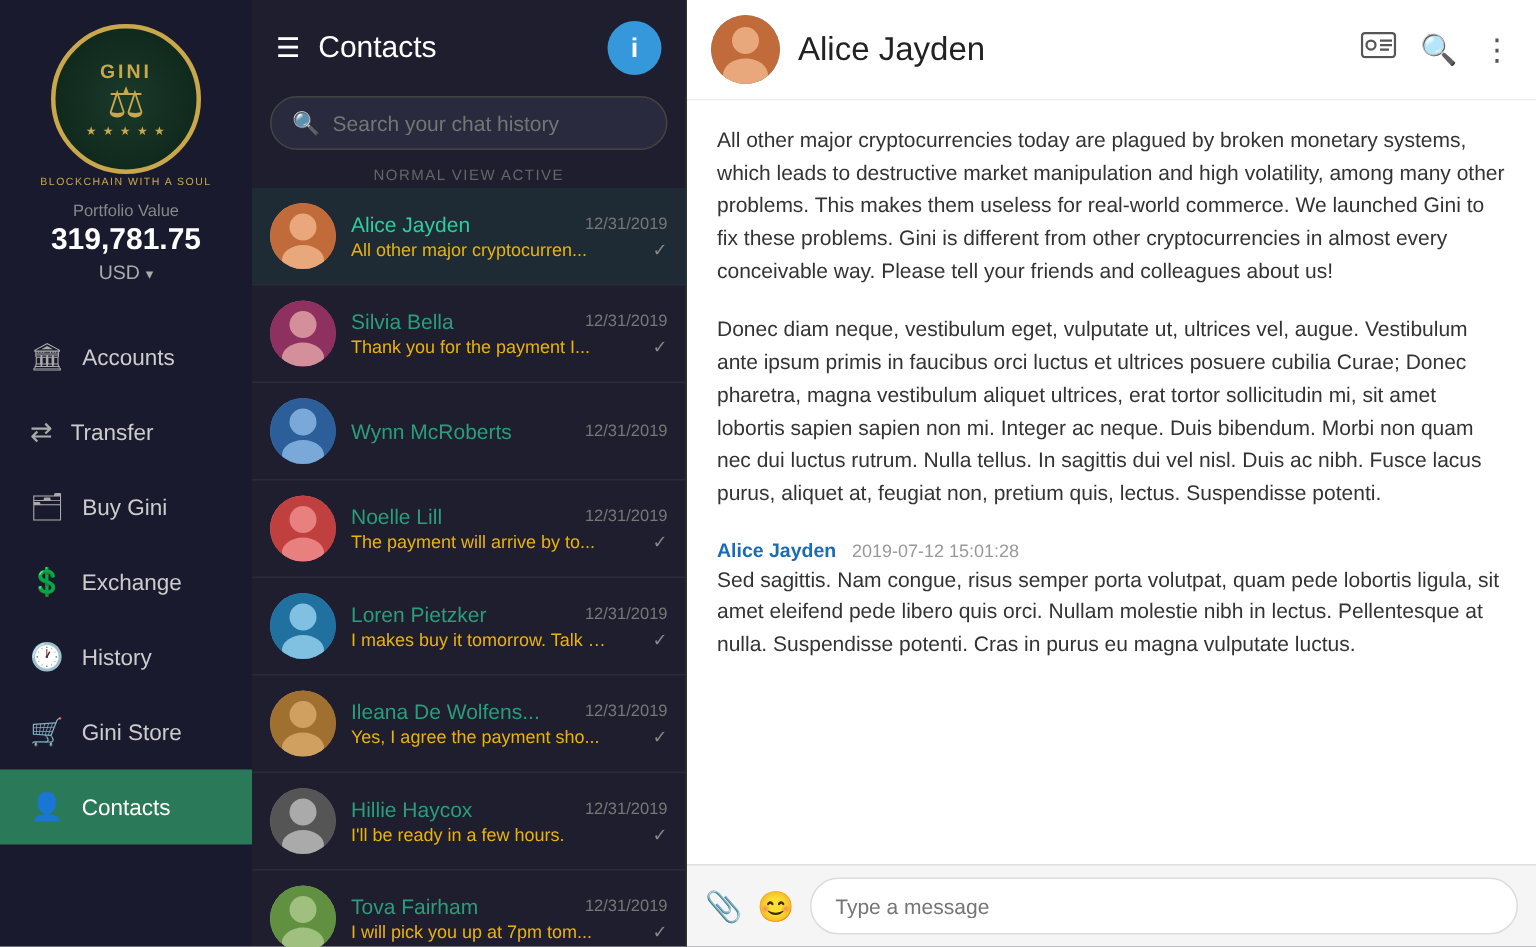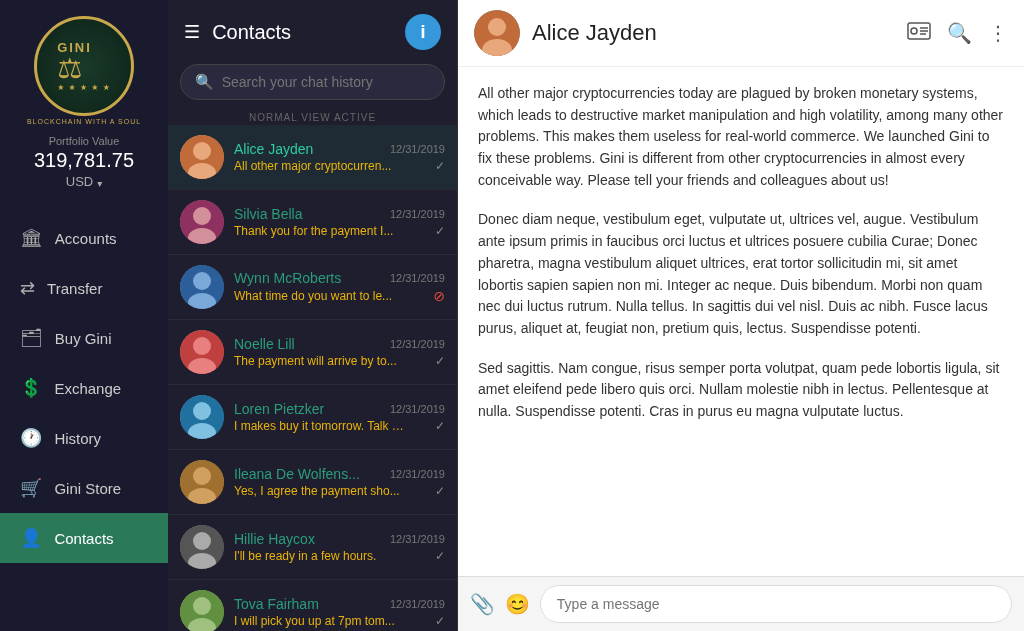--- a/index.html
+++ b/index.html
@@ -28,20 +28,21 @@
       background: radial-gradient(circle, #1a3a2a 0%, #0d2218 100%);
       border: 3px solid #c8a84b;
       display: flex;
       align-items: center;
       justify-content: center;
       position: relative;
     }
     .logo-inner {
       display: flex;
       flex-direction: column;
+      align-items: center;
     }
     .logo-text {
       color: #c8a84b;
       font-size: 13px;
       font-weight: bold;
       letter-spacing: 2px;
     }
     .logo-scales {
       color: #c8a84b;
       font-size: 28px;
@@ -60,21 +61,21 @@
       margin-top: 2px;
     }
     .portfolio-label {
       color: #888;
       font-size: 11px;
       margin-top: 10px;
     }
     .portfolio-value {
       color: #fff;
       font-size: 20px;
-      font-weight: normal;
+      font-weight: bold;
       margin-top: 2px;
     }
     .portfolio-currency {
       display: flex;
       align-items: flex-end;
       gap: 4px;
       margin-top: 2px;
     }
     .currency-text {
       color: #aaa;
@@ -427,24 +428,20 @@
         <svg width="44" height="44" viewBox="0 0 44 44">
             <circle cx="22" cy="22" r="22" fill="#2c5f9a"></circle>
             <circle cx="22" cy="16" r="9" fill="#7aa8d8"></circle>
             <ellipse cx="22" cy="38" rx="14" ry="10" fill="#7aa8d8"></ellipse>
           </svg>
       </div>
       <div class="contact-info">
         <div class="contact-name-row">
           <span class="contact-name">Wynn McRoberts</span>
           <span class="contact-date">12/31/2019</span>
-        </div>
-        <div class="contact-preview-row">
-          <span class="contact-preview">What time do you want to le...</span>
-          <span class="contact-status status-block">⊘</span>
         </div>
       </div>
     </div>
 
     <div class="contact-item">
       <div class="avatar av-noelle">
         <svg width="44" height="44" viewBox="0 0 44 44">
             <circle cx="22" cy="22" r="22" fill="#c04040"></circle>
             <circle cx="22" cy="16" r="9" fill="#e88080"></circle>
             <ellipse cx="22" cy="38" rx="14" ry="10" fill="#e88080"></ellipse>
@@ -574,20 +571,24 @@
 
     <div class="message-block">
       <div class="message-text">All other major cryptocurrencies today are plagued by broken monetary systems, which leads to destructive market manipulation and high volatility, among many other problems. This makes them useless for real-world commerce. We launched Gini to fix these problems. Gini is different from other cryptocurrencies in almost every conceivable way. Please tell your friends and colleagues about us!</div>
     </div>
 
     <div class="message-block">
       <div class="message-text">Donec diam neque, vestibulum eget, vulputate ut, ultrices vel, augue. Vestibulum ante ipsum primis in faucibus orci luctus et ultrices posuere cubilia Curae; Donec pharetra, magna vestibulum aliquet ultrices, erat tortor sollicitudin mi, sit amet lobortis sapien sapien non mi. Integer ac neque. Duis bibendum. Morbi non quam nec dui luctus rutrum. Nulla tellus. In sagittis dui vel nisl. Duis ac nibh. Fusce lacus purus, aliquet at, feugiat non, pretium quis, lectus. Suspendisse potenti.</div>
     </div>
 
     <div class="message-block">
+      <div>
+        <span class="message-sender sender-alice">Alice Jayden</span>
+        <span class="message-timestamp">2019-07-12 15:01:28</span>
+      </div>
       <div class="message-text">Sed sagittis. Nam congue, risus semper porta volutpat, quam pede lobortis ligula, sit amet eleifend pede libero quis orci. Nullam molestie nibh in lectus. Pellentesque at nulla. Suspendisse potenti. Cras in purus eu magna vulputate luctus.</div>
     </div>
 
 
   </div>
 
   <div class="chat-input-area">
     <span class="attach-icon">📎</span>
     <span class="emoji-icon">😊</span>
     <input class="message-input" type="text" placeholder="Type a message" style="">

